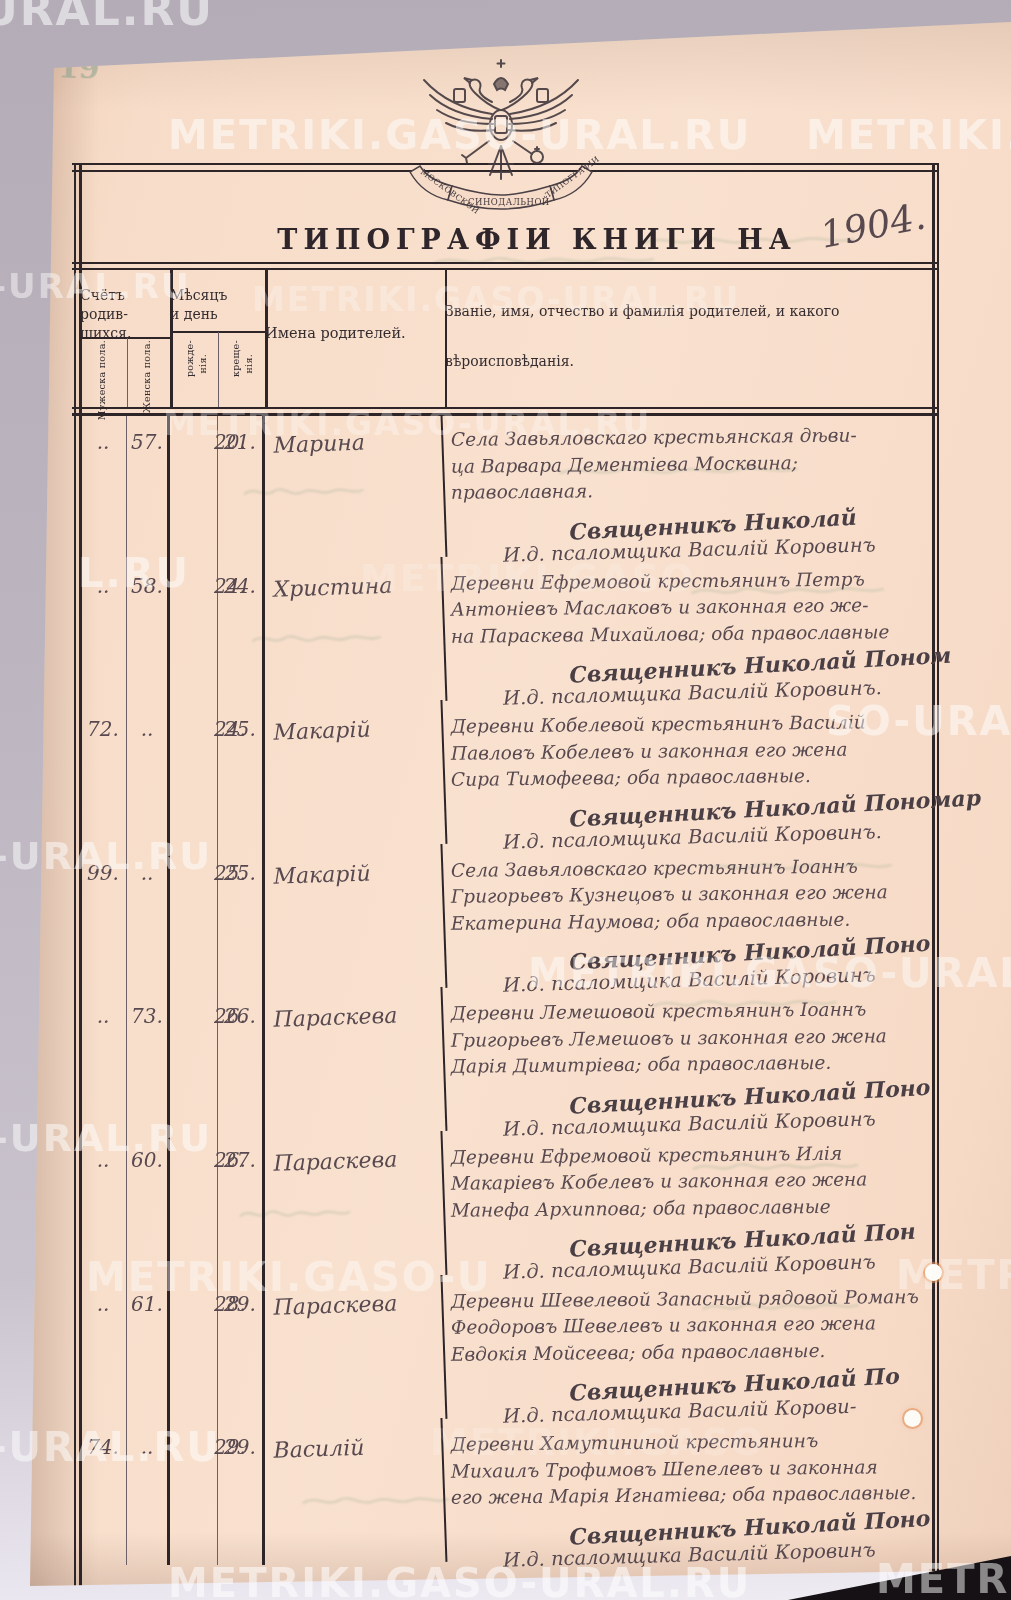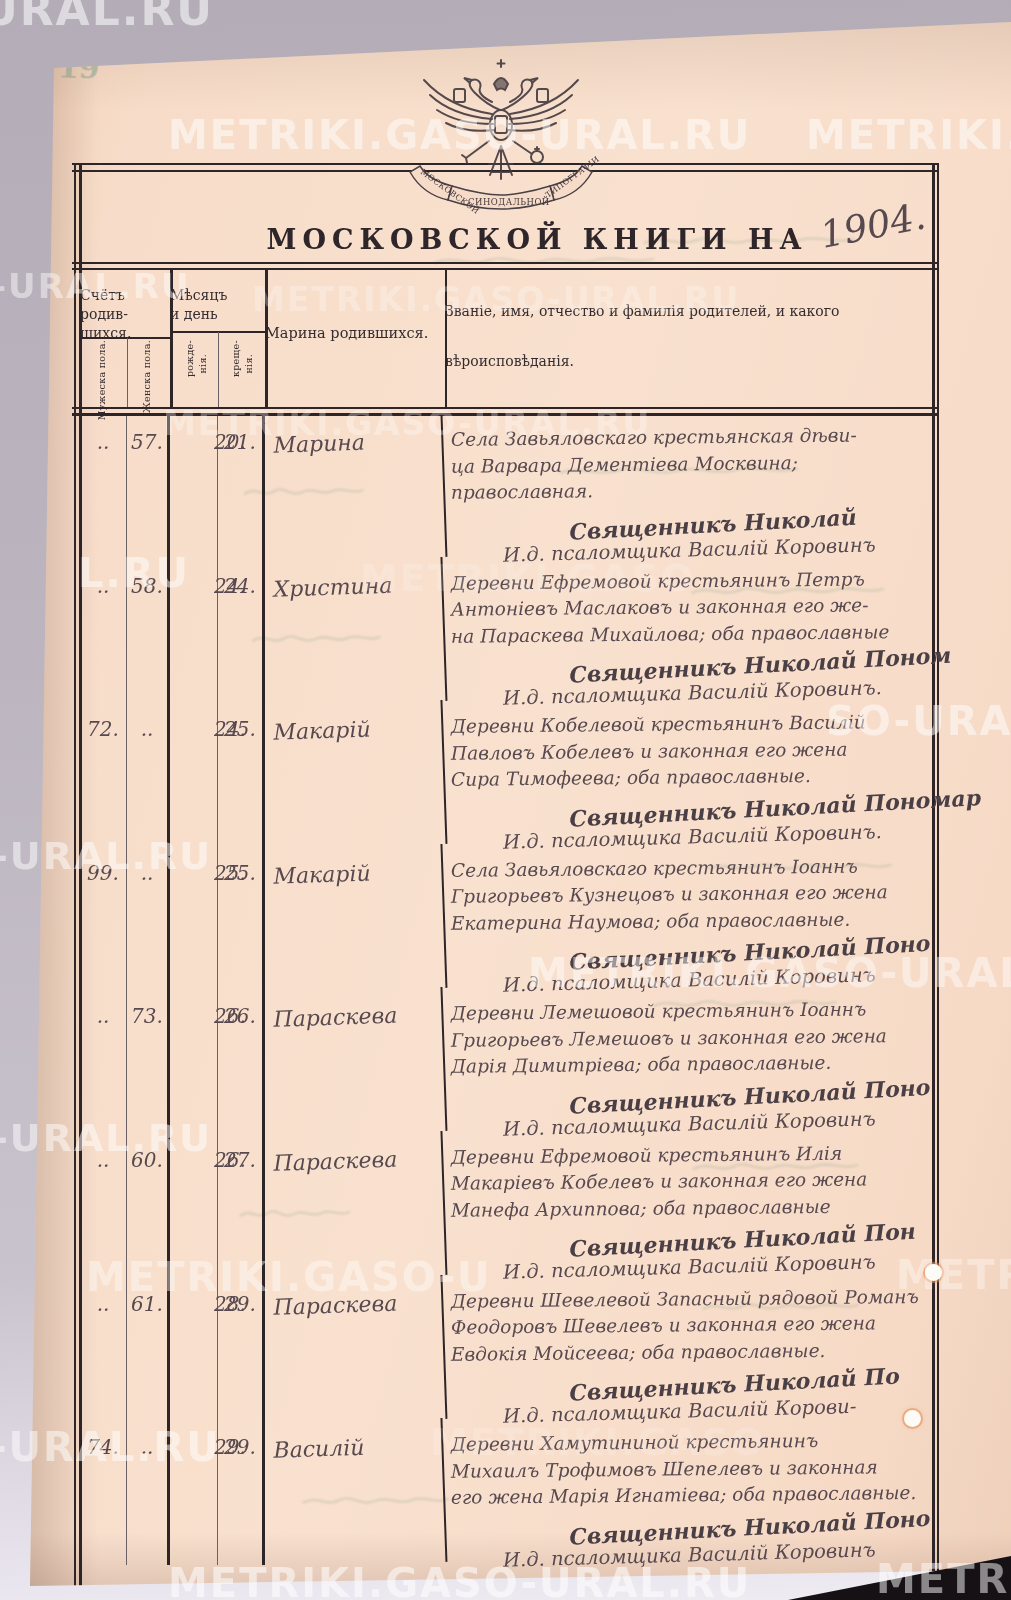--- a/index.html
+++ b/index.html
@@ -136,35 +136,35 @@
       <g stroke="#4a4045" stroke-width="1.5" fill="#f6dcc8">
         <path d="M14,118 C22,132 34,142 52,146 L56,132 C40,128 30,122 24,112 Z"></path>
         <path d="M196,118 C188,132 176,142 158,146 L154,132 C170,128 180,122 186,112 Z"></path>
         <path d="M52,146 C70,152 90,155 105,155 C120,155 140,152 158,146 L154,132 C135,138 115,141 105,141 C95,141 75,138 56,132 Z"></path>
       </g>
       <text transform="translate(24,119) rotate(36)" font-size="8" fill="#43393e" letter-spacing=".5">МОСКОВСКОЙ</text>
       <text transform="translate(72,151)" font-size="8.5" fill="#43393e" letter-spacing=".5">СИНОДАЛЬНОЙ</text>
       <text transform="translate(152,144) rotate(-36)" font-size="8" fill="#43393e" letter-spacing=".5">ТИПОГРАФІИ</text>
     </svg>
 
-    <div class="title print">МОСКОВСКОЙ КНИГИ НА</div>
+    <div class="title print">ТИПОГРАФІИ КНИГИ НА</div>
     <div class="year hw">1904.</div>
 
     <div class="hline" style="left:72px;top:262px;width:866px;height:1.5px"></div>
     <div class="hline" style="left:72px;top:268px;width:866px;height:2px"></div>
 
     <div class="h-group" style="left:80px;top:286px;width:90px">
       <div>Счётъ родив-</div>
       <div>шихся.</div>
     </div>
     <div class="h-group" style="left:170px;top:286px;width:95px">
       <div>Мѣсяцъ</div>
       <div>и день</div>
     </div>
-    <div class="h-group" style="left:265px;top:324px;width:180px;font-size:14.5px">Марина родившихся.</div>
+    <div class="h-group" style="left:265px;top:324px;width:180px;font-size:14.5px">Имена родителей.</div>
     <div class="h-group" style="left:445px;top:302px;width:490px">Званіе, имя, отчество и фамилія родителей, и какого</div>
     <div class="h-group" style="left:445px;top:352px;width:422px">вѣроисповѣданія.</div>
 
     <div class="hline" style="left:80px;top:337px;width:90px;height:1.5px"></div>
     <div class="hline" style="left:170px;top:331px;width:95px;height:1.5px"></div>
 
     <div class="vlab" style="left:96px;top:340px">Мужеска пола.</div>
     <div class="vlab" style="left:141px;top:340px">Женска пола.</div>
     <div class="vlab" style="left:184px;top:340px">рожде-</div>
     <div class="vlab" style="left:197px;top:354px">нія.</div>

